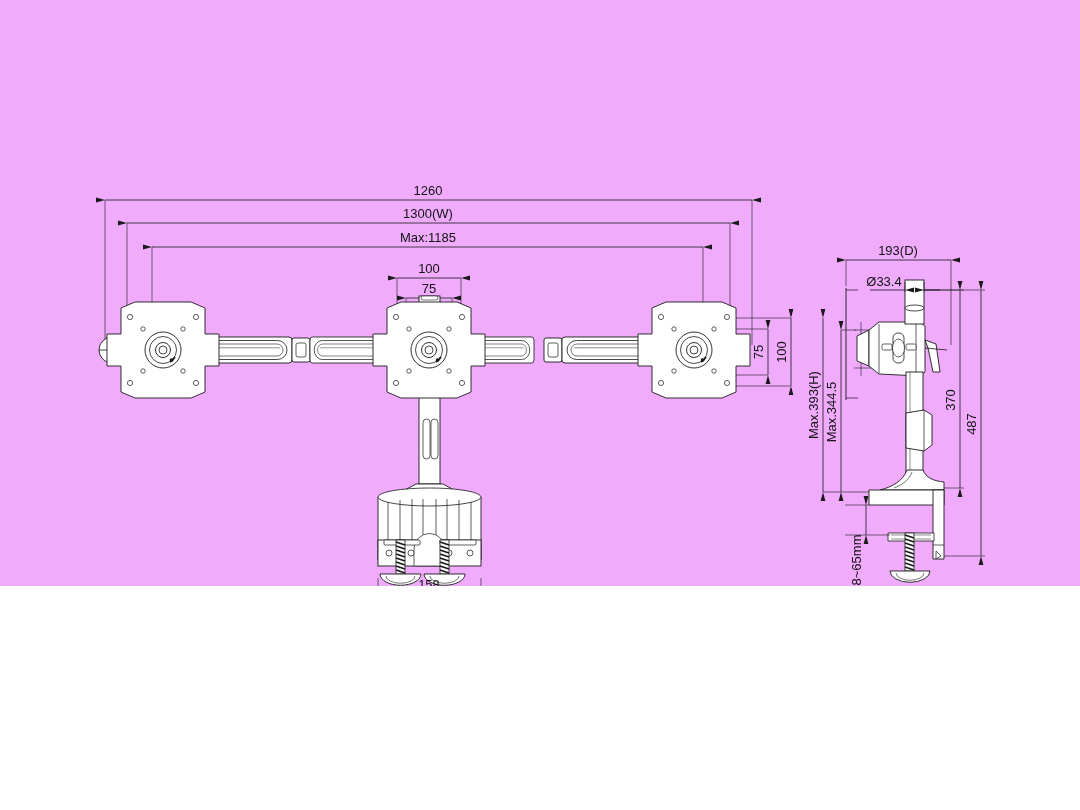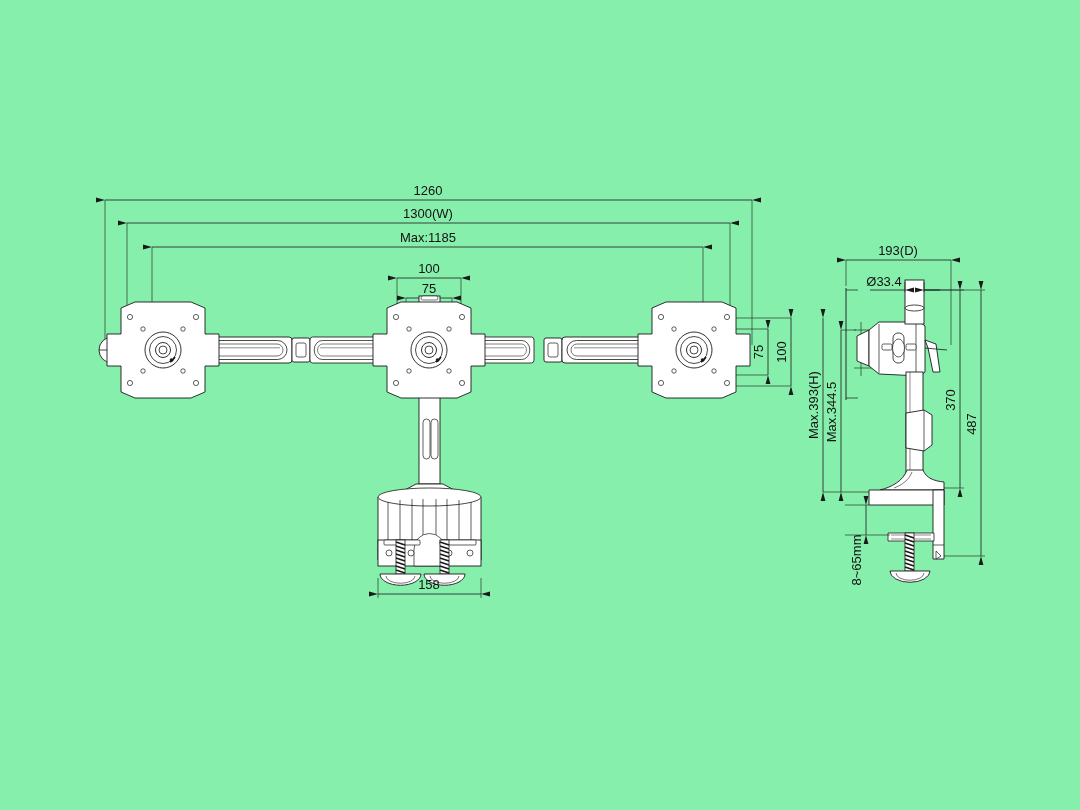--- a/index.html
+++ b/index.html
@@ -6,22 +6,22 @@
     margin: 0;
     padding: 0;
     background: #ffffff;
   }
   body {
     font-family: "Liberation Sans", sans-serif;
   }
   #sheet {
     position: relative;
     width: 1080px;
-    height: 810px;
-    background: #86efac;
+    height: 586px;
+    background: #f0abfc;
     overflow: hidden;
   }
   #sheet svg {
     position: absolute;
     top: 0;
     left: 0;
     width: 1080px;
     height: 810px;
   }
   .dimtext {

